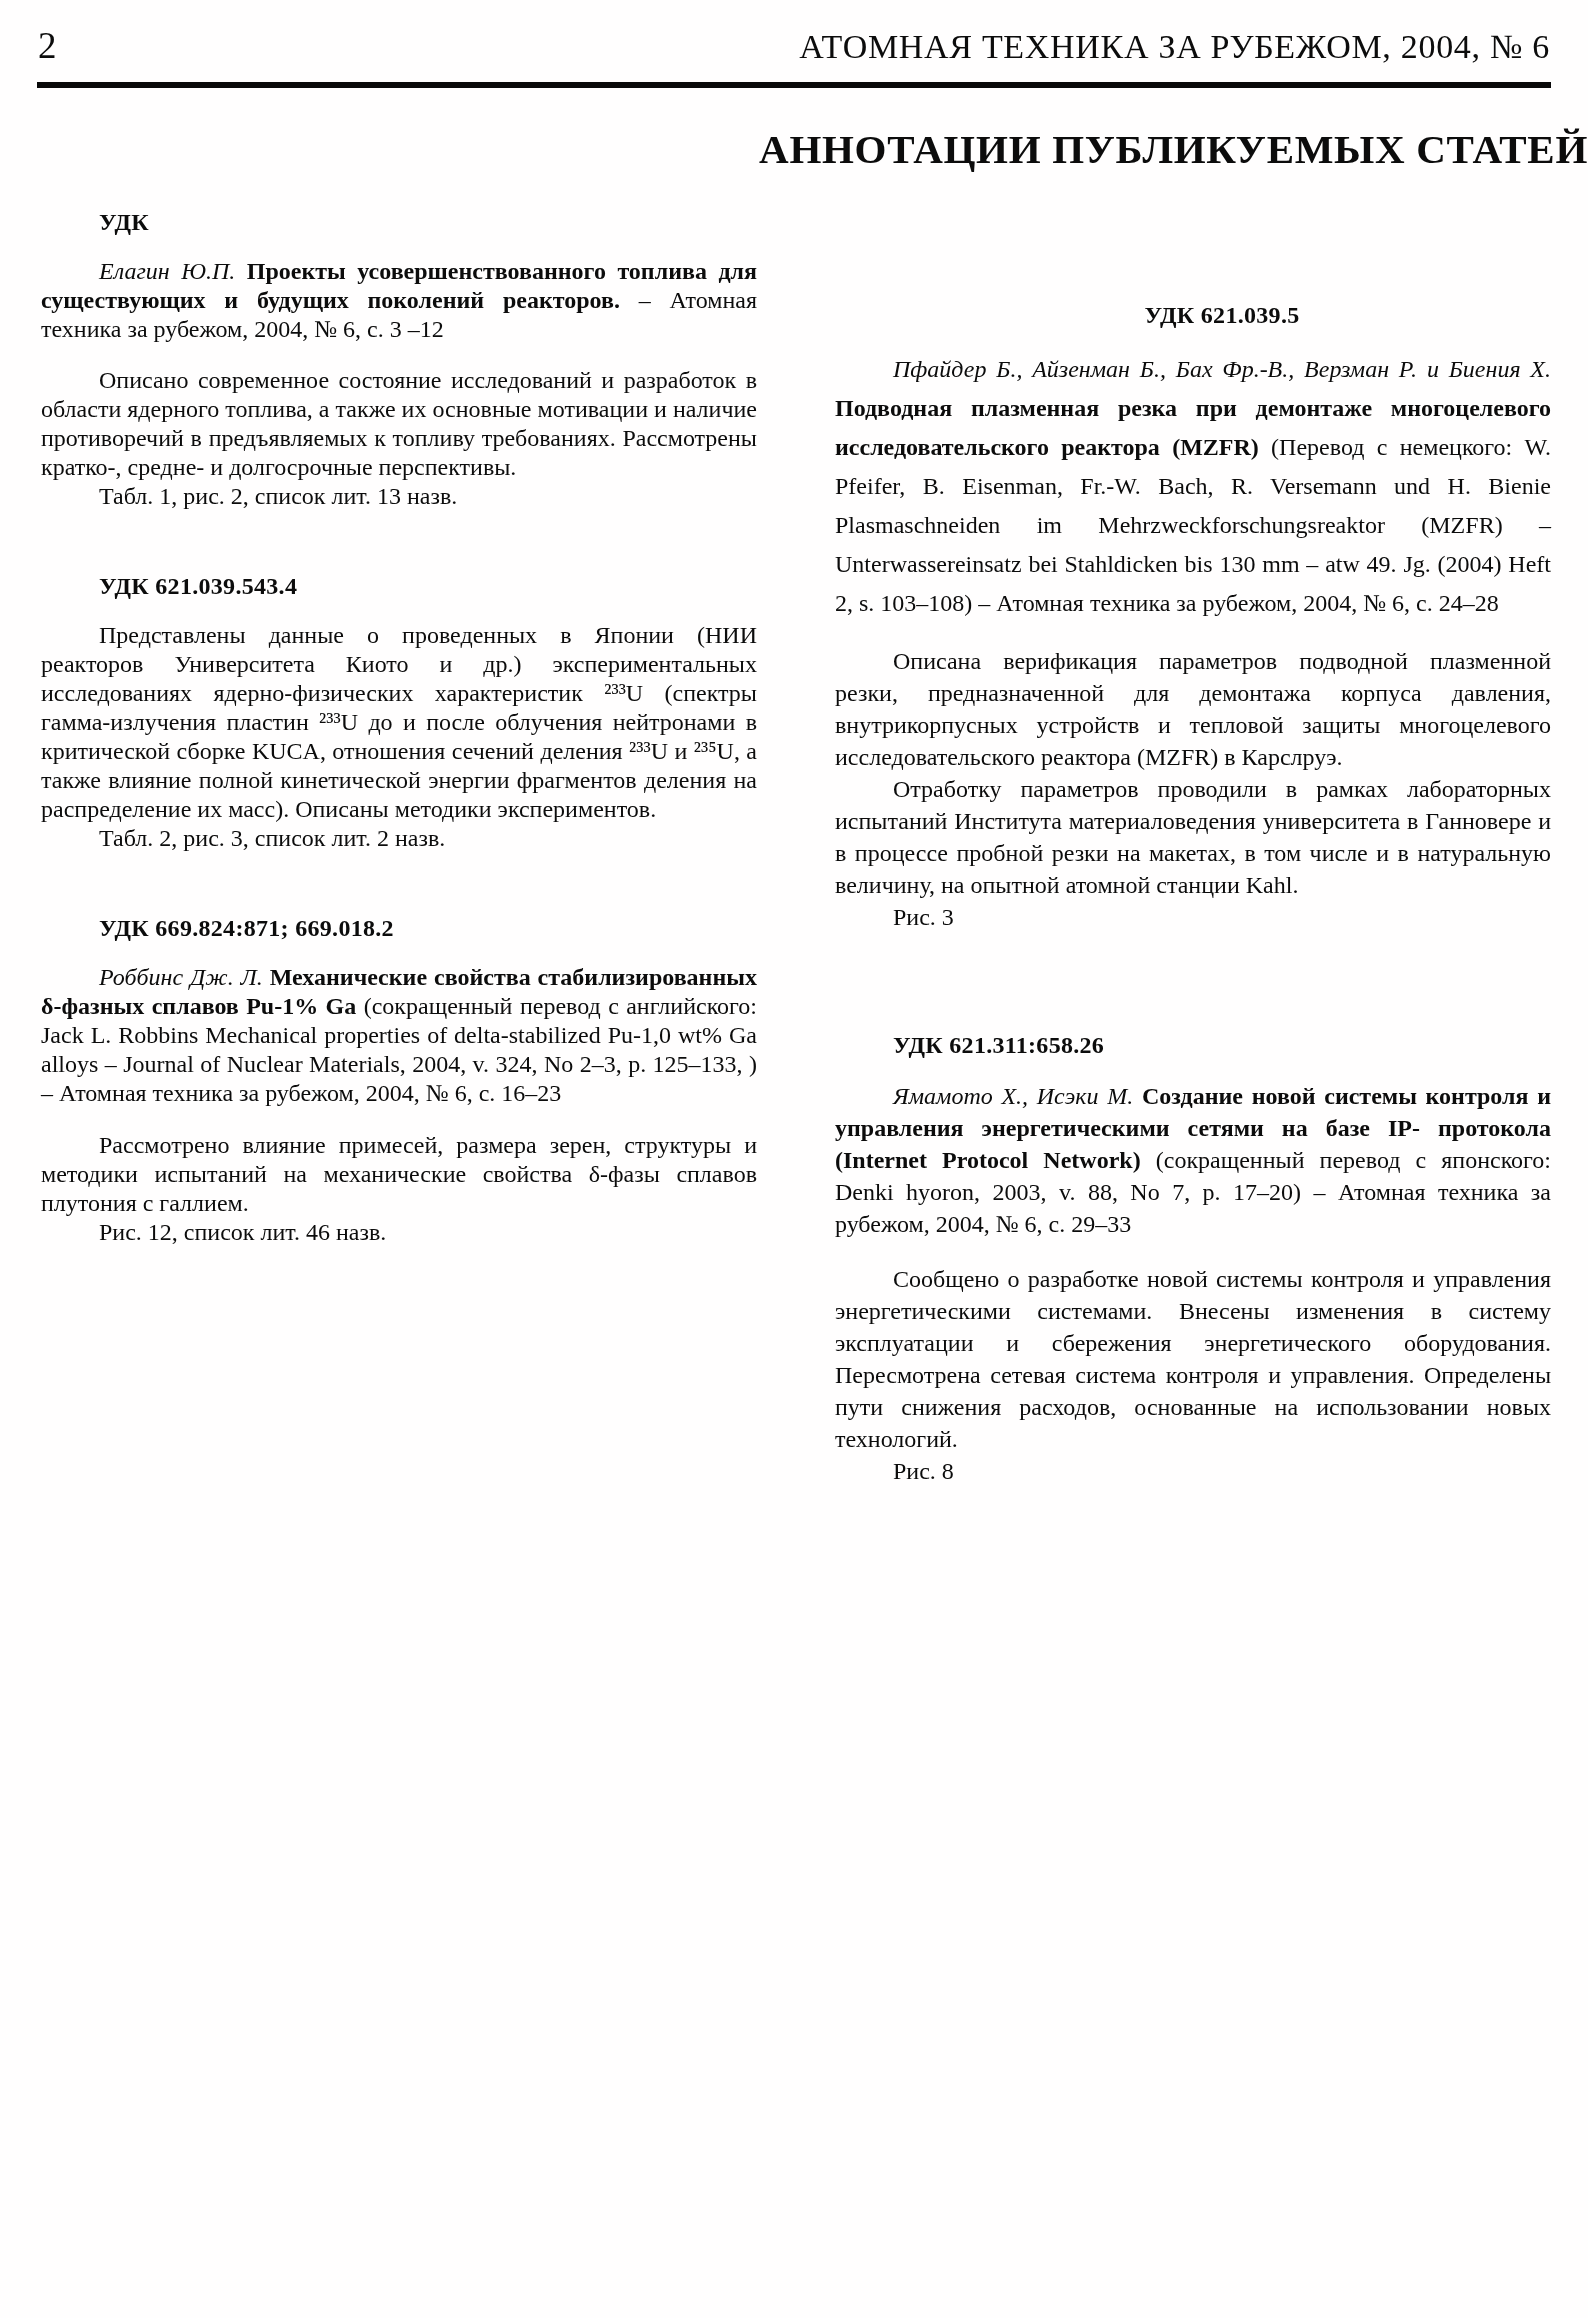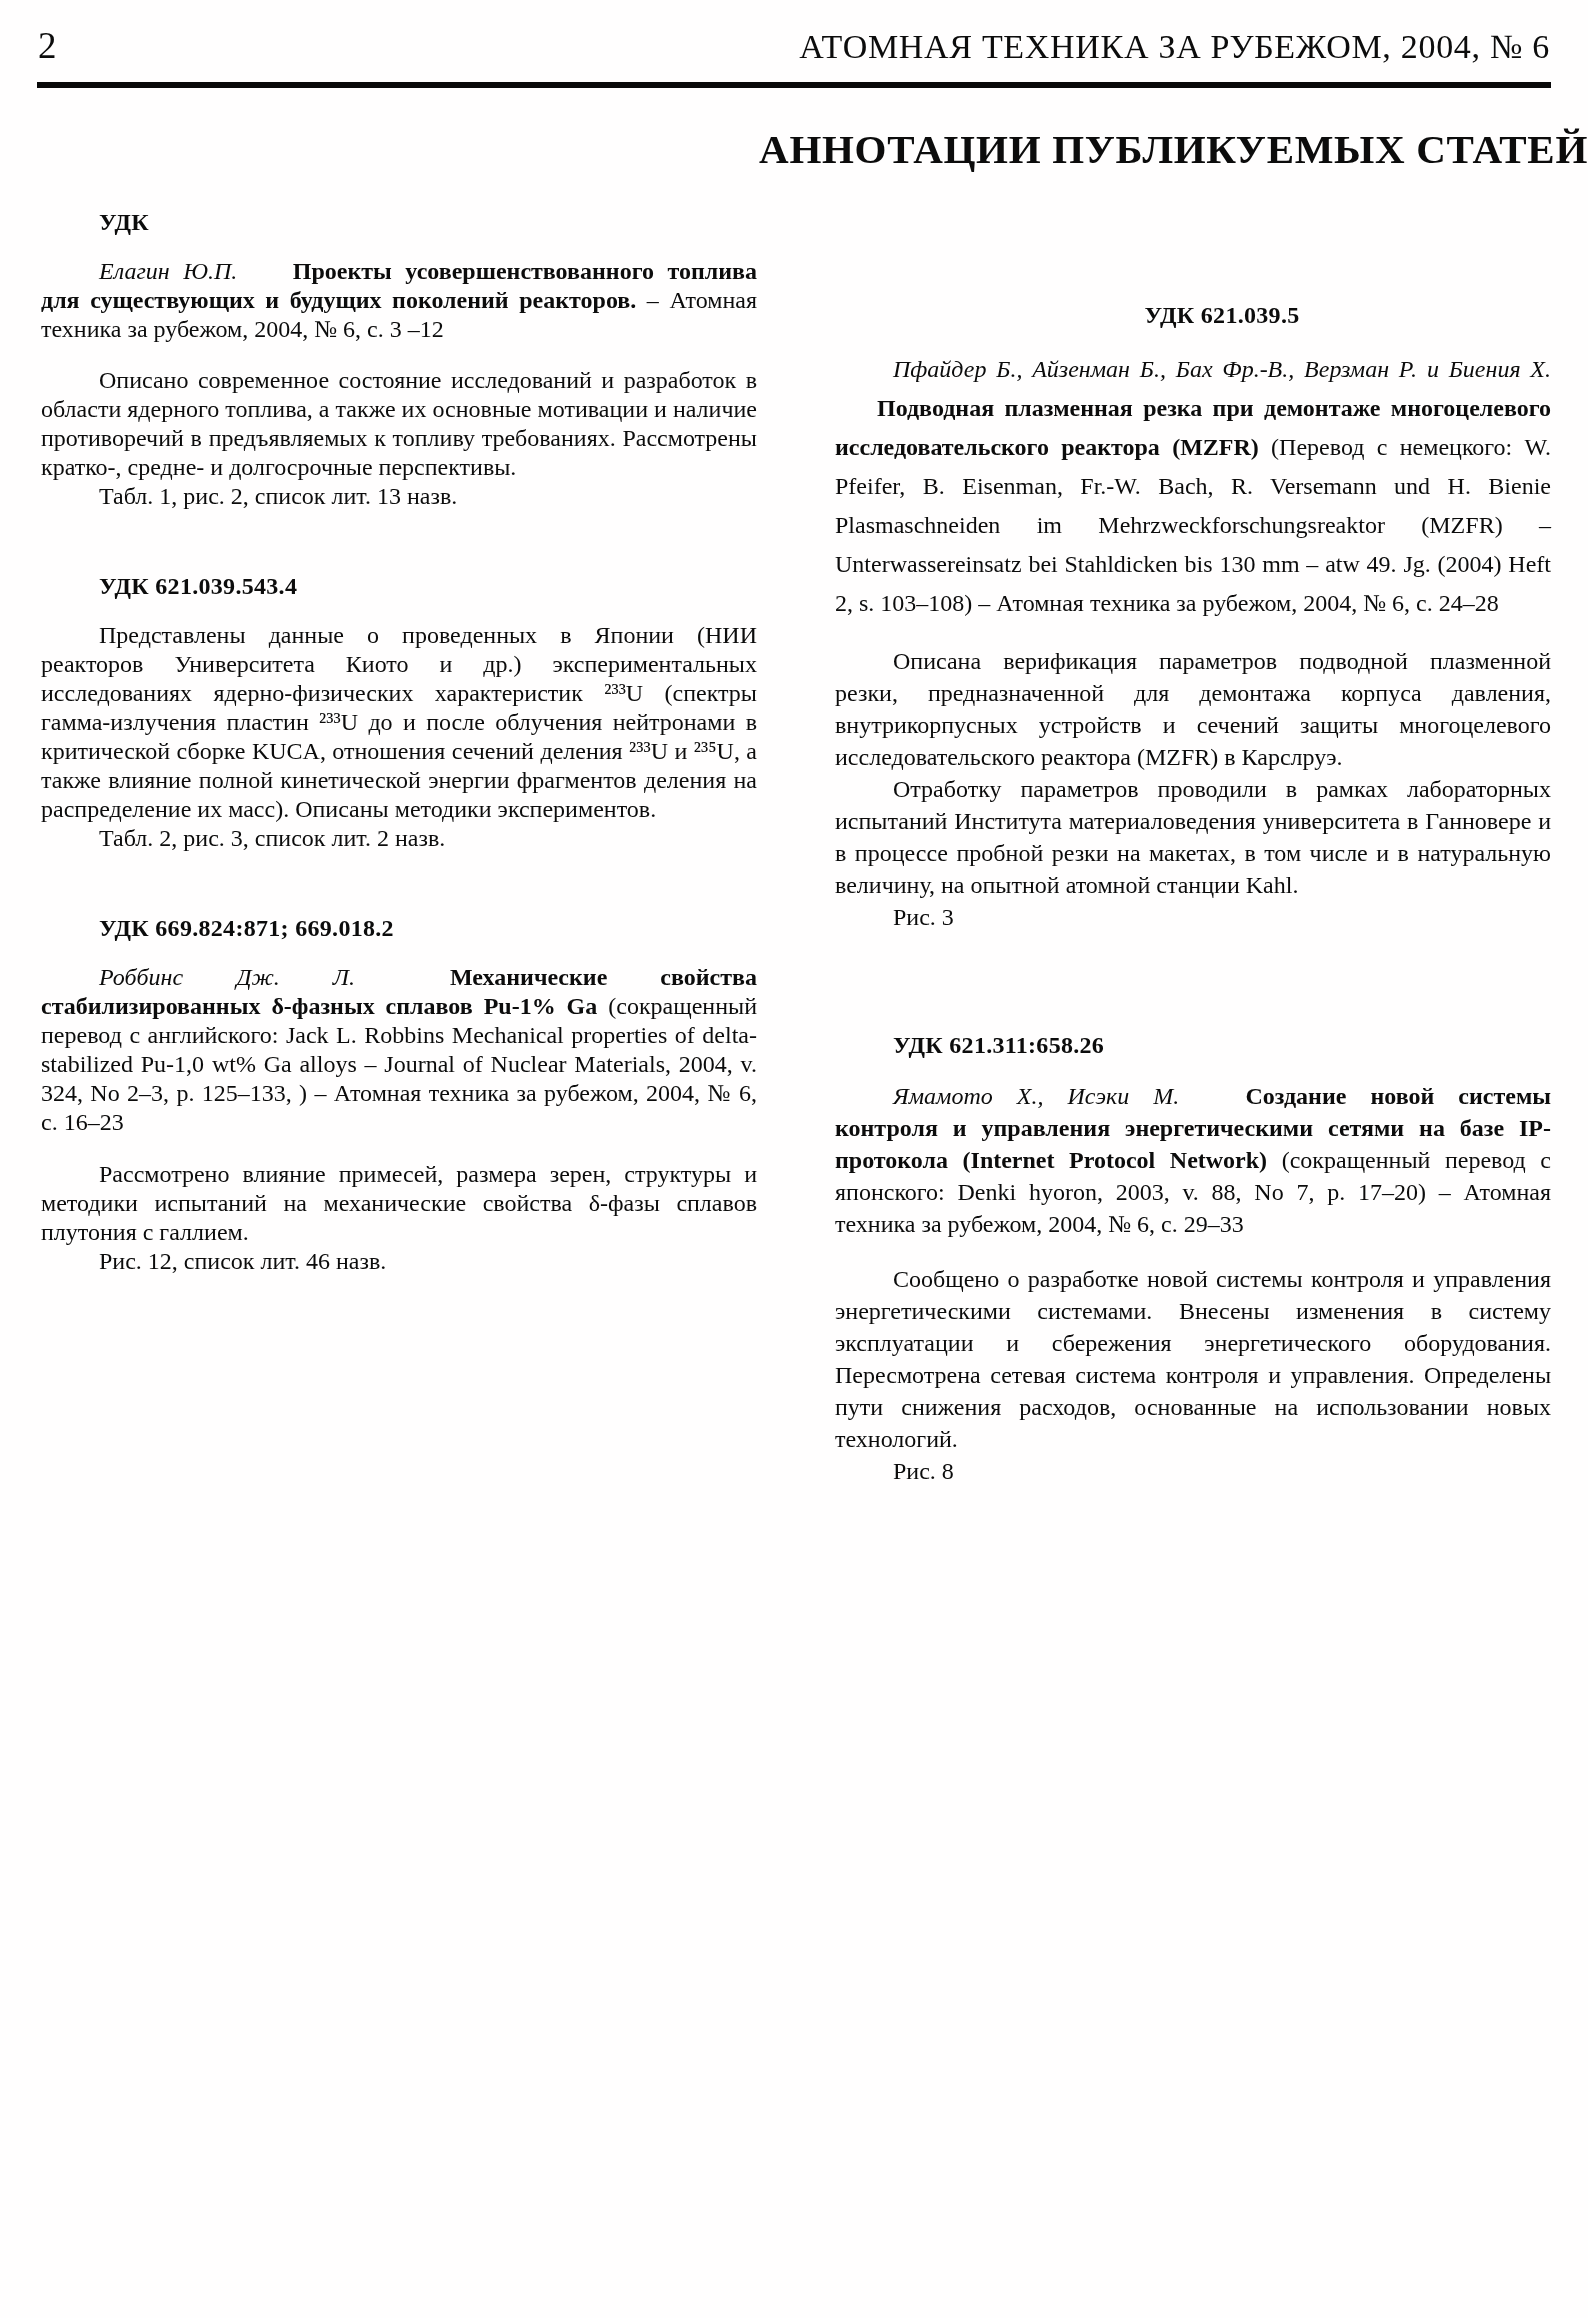--- a/index.html
+++ b/index.html
@@ -67,21 +67,21 @@
   .citation, .abstract, .stats {
     font-size: 24px;
     line-height: 29px;
     text-indent: 58px;
   }
   .citation { margin-bottom: 22.5px; }
   .citation, .abstract { text-align: justify; }
   .col-right .citation, .col-right .abstract, .col-right .stats { line-height: 32px; }
   .col-right .citation-loose { line-height: 39px; }
   .authors { font-style: italic; }
-  .ctitle { font-weight: bold; margin-left: 42px; }
+  .ctitle { font-weight: bold; }
 </style>
 </head>
 <body>
 
 <div class="page">
 
   <header class="header">
     <span class="page-num">2</span>
     <span class="journal">АТОМНАЯ ТЕХНИКА ЗА РУБЕЖОМ, 2004, № 6</span>
   </header>
@@ -126,21 +126,21 @@
 
     <div class="col col-right">
 
       <section class="entry entry-first">
         <p class="udc offset-top">УДК 621.039.5</p>
         <p class="citation citation-loose">
           <span class="authors">Пфайдер Б., Айзенман Б., Бах Фр.-В., Верзман Р. и Биения Х.</span>
           <span class="ctitle">Подводная плазменная резка при демонтаже многоцелевого исследовательского реактора (MZFR)</span>
           <span class="csource">(Перевод с немецкого: W. Pfeifer, B. Eisenman, Fr.-W. Bach, R. Versemann und H. Bienie Plasmaschneiden im Mehrzweckforschungsreaktor (MZFR) – Unterwassereinsatz bei Stahldicken bis 130 mm – atw 49. Jg. (2004) Heft 2, s. 103–108) – Атомная техника за рубежом, 2004, № 6, с. 24–28</span>
         </p>
-        <p class="abstract">Описана верификация параметров подводной плазменной резки, предназначенной для демонтажа корпуса давления, внутрикорпусных устройств и сечений защиты многоцелевого исследовательского реактора (MZFR) в Карслруэ.</p>
+        <p class="abstract">Описана верификация параметров подводной плазменной резки, предназначенной для демонтажа корпуса давления, внутрикорпусных устройств и тепловой защиты многоцелевого исследовательского реактора (MZFR) в Карслруэ.</p>
         <p class="abstract">Отработку параметров проводили в рамках лабораторных испытаний Института материаловедения университета в Ганновере и в процессе пробной резки на макетах, в том числе и в натуральную величину, на опытной атомной станции Kahl.</p>
         <p class="stats">Рис. 3</p>
       </section>
 
       <section class="entry">
         <p class="udc">УДК 621.311:658.26</p>
         <p class="citation">
           <span class="authors">Ямамото Х., Исэки М.</span>
           <span class="ctitle">Создание новой системы контроля и управления энергетическими сетями на базе IP- протокола (Internet Protocol Network)</span>
           <span class="csource">(сокращенный перевод с японского: Denki hyoron, 2003, v. 88, No 7, p. 17–20) – Атомная техника за рубежом, 2004, № 6, с. 29–33</span>

